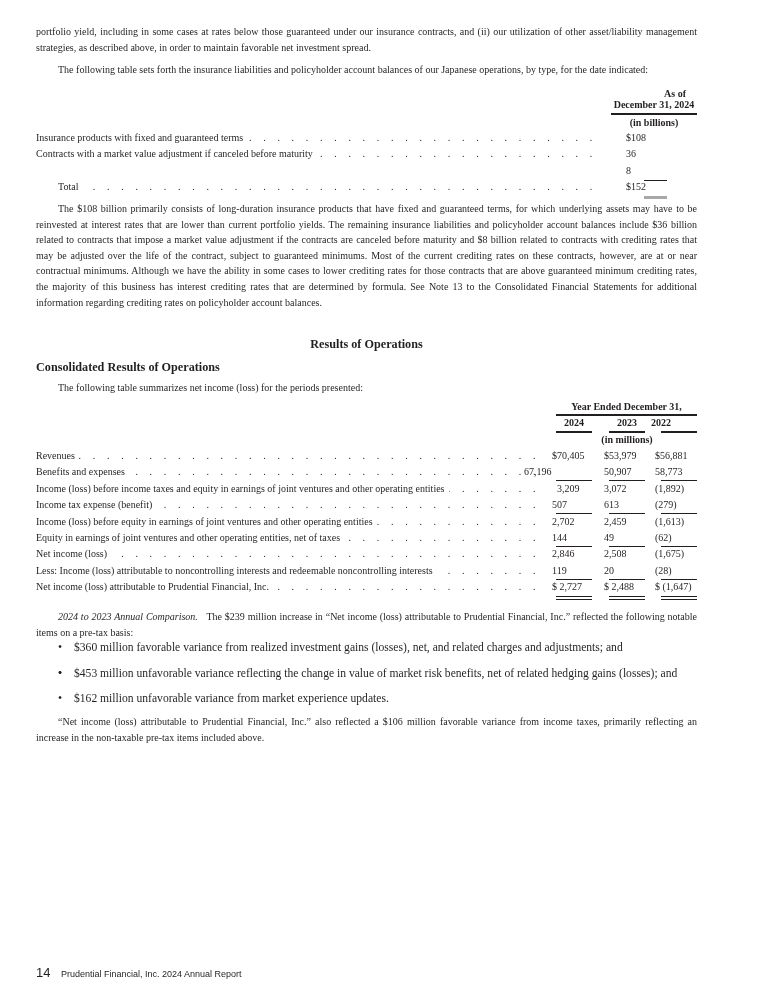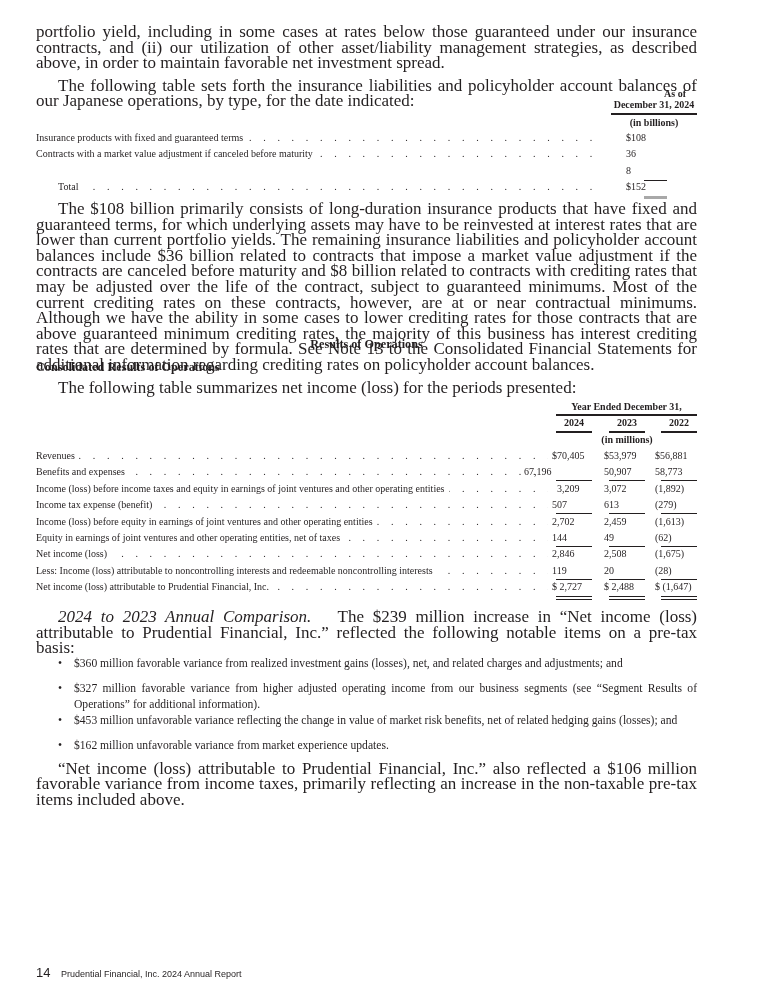--- a/index.html
+++ b/index.html
@@ -2,21 +2,21 @@
 <html><head>
 <meta charset="utf-8">
 <style>
   html, body { margin: 0; padding: 0; background: #ffffff; }
   body {
     width: 768px; height: 1004px; position: relative; overflow: hidden;
     font-family: "Liberation Serif", "DejaVu Serif", serif;
     color: #231f20;
   }
   .page { position: absolute; left: 36px; top: 0; width: 661px; }
-  p { margin: 0; font-size: 17px; line-height: 15.6px; text-align: justify; }
+  p { margin: 0; font-size: 10px; line-height: 15.6px; text-align: justify; }
   .indent { text-indent: 22px; }
   .gap-s { margin-top: 7px; }
   .gap-m { margin-top: 10px; }
 
   
   .ftable { position: relative; width: 661px; font-size: 10px; }
   .frow { position: relative; height: 16.4px; line-height: 16.4px; white-space: nowrap; }
   .flabel {
     position: absolute; left: 0; top: 0; overflow: hidden; white-space: nowrap;
   }
@@ -100,21 +100,21 @@
 
   <h2 class="center" style="position:absolute; top:337px; left:0; width:661px;">Results of Operations</h2>
   <h3 style="position:absolute; top:360px; left:0;">Consolidated Results of Operations</h3>
   <p class="indent" style="position:absolute; top:380px; left:0; width:661px;">The following table summarizes net income (loss) for the periods presented:</p>
 
   <div class="ftable" style="position:absolute; top:401px; left:0;">
     <div class="hdr-bold" style="left:520px; width:141px; top:0;">Year Ended December 31,</div>
     <div class="ruleThick" style="left:520px; width:141px; top:13px;"></div>
     <div class="hdr-bold" style="left:520px; width:36px; top:16px;">2024</div>
     <div class="hdr-bold" style="left:573px; width:36px; top:16px;">2023</div>
-    <div class="hdr-bold" style="left:625px; width:36px; top:16px;">2022</div>
+    <div class="hdr-bold" style="left:607px; width:36px; top:16px;">2022</div>
     <div class="ruleThick" style="left:520px; width:36px; top:30px;"></div>
     <div class="ruleThick" style="left:573px; width:36px; top:30px;"></div>
     <div class="ruleThick" style="left:625px; width:36px; top:30px;"></div>
     <div class="hdr-bold" style="left:560px; width:62px; top:33px;">(in millions)</div>
 
     <div style="position:absolute; top:47px; left:0; width:661px;">
 
       <div class="frow">
         <div class="flabel" style="width:512px;"><div class="leader">. . . . . . . . . . . . . . . . . . . . . . . . . . . . . . . . . . . . . . . . . . . . . . . . . . . . . . . . . . . . . . . . . . . . . . . . . . . . . . . . . . . . . . . . . .</div><span class="txt">Revenues</span></div>
         <span class="num" style="left:516px; width:40px;">$70,405</span>
@@ -189,21 +189,21 @@
 
     <div class="rule2" style="left:520px; width:36px; top:195px;"></div>
     <div class="rule2" style="left:573px; width:36px; top:195px;"></div>
     <div class="rule2" style="left:625px; width:36px; top:195px;"></div>
   </div>
 
   <div style="position:absolute; top:609px; left:0; width:661px;">
     <p class="indent"><em>2024 to 2023 Annual Comparison.</em>&nbsp;&nbsp;&nbsp;<span>The $239 million increase in “Net income (loss) attributable to Prudential Financial, Inc.” reflected the following notable items on a pre-tax basis:</span></p>
     <ul class="bullets gap-m">
       <li><span class="dot">•</span><span>$360 million favorable variance from realized investment gains (losses), net, and related charges and adjustments; and</span></li>
-      <li class="gap-m"><span class="dot">•</span><span>$327 million favorable variance from higher adjusted operating income from our business segments (see “Segment Results of Operations” for additional information).</span></li>
+      <li class="gap-m"><span class="dot">•</span></li>
     </ul>
     <ul class="bullets gap-m">
       <li><span class="dot">•</span><span>$453 million unfavorable variance reflecting the change in value of market risk benefits, net of related hedging gains (losses); and</span></li>
       <li class="gap-m"><span class="dot">•</span><span>$162 million unfavorable variance from market experience updates.</span></li>
     </ul>
     <p class="indent gap-s">“Net income (loss) attributable to Prudential Financial, Inc.” also reflected a $106 million favorable variance from income taxes, primarily reflecting an increase in the non-taxable pre-tax items included above.</p>
   </div>
 </div>
 
 <div class="footer">

